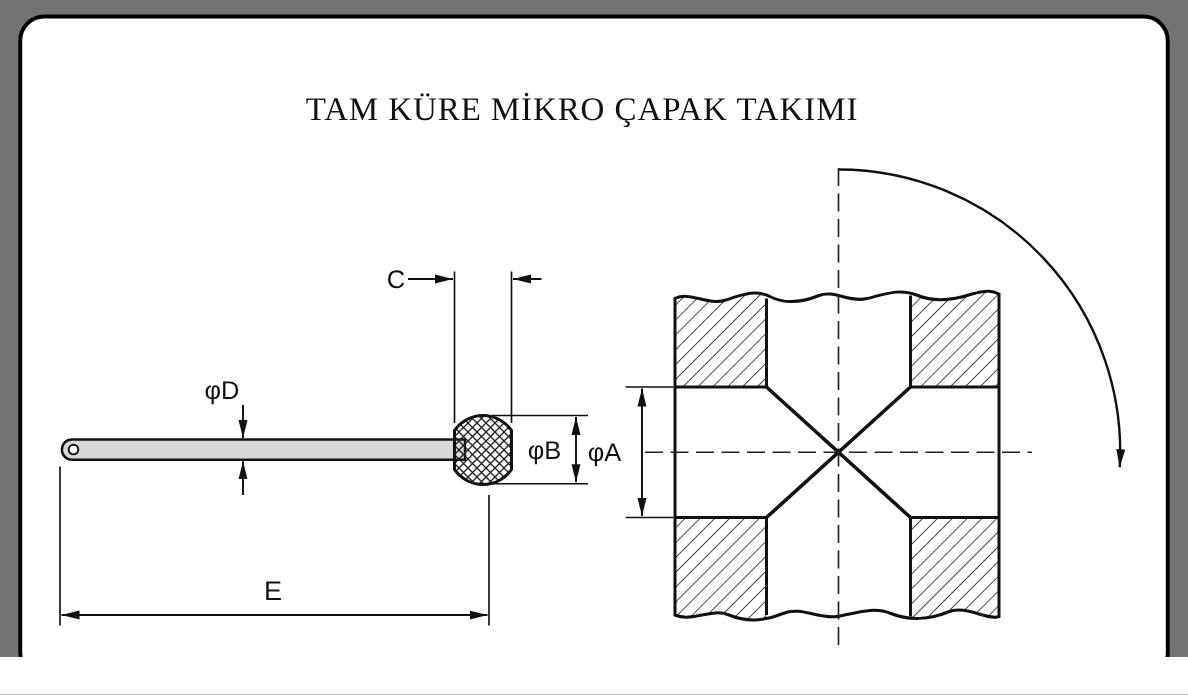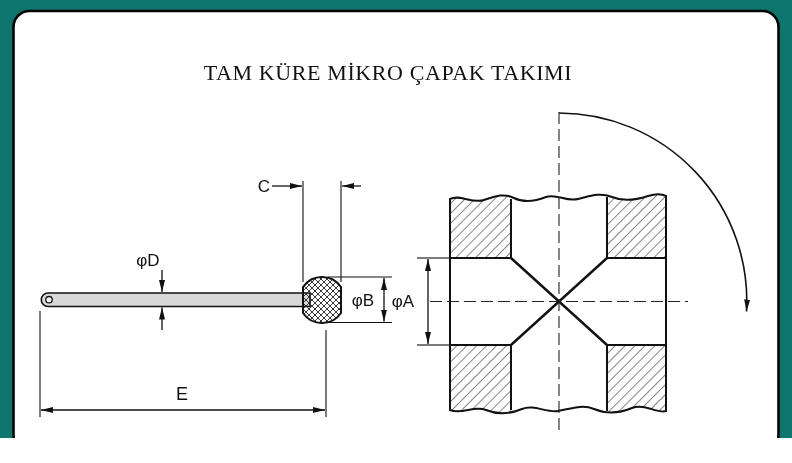--- a/index.html
+++ b/index.html
@@ -1,16 +1,16 @@
 <!DOCTYPE html>
 <html><head>
 <meta charset="utf-8">
 <style>
   html,body{margin:0;padding:0;background:#ffffff;}
-  .stage{position:relative;width:792px;height:438px;background:#0f766e;font-family:"Liberation Sans",sans-serif;}
+  .stage{position:relative;width:792px;height:438px;background:#737373;font-family:"Liberation Sans",sans-serif;}
   svg{display:block;}
   text{fill:#111;}
   .title-text{font-family:"Liberation Serif","DejaVu Serif",serif;font-size:22px;letter-spacing:0.6px;}
   .dim-label{font-family:"Liberation Sans","DejaVu Sans",sans-serif;font-size:17px;}
   .outline{stroke:#111;stroke-width:2;fill:none;}
   .inner-line{stroke:#111;stroke-width:2;fill:none;}
   .x-line{stroke:#111;stroke-width:2.4;fill:none;stroke-linecap:round;}
   .dim-line{stroke:#111;stroke-width:1.3;fill:none;}
   .ext-line{stroke:#111;stroke-width:1.1;fill:none;}
   .centerline{stroke:#222;stroke-width:1.1;fill:none;stroke-dasharray:12 5;}

